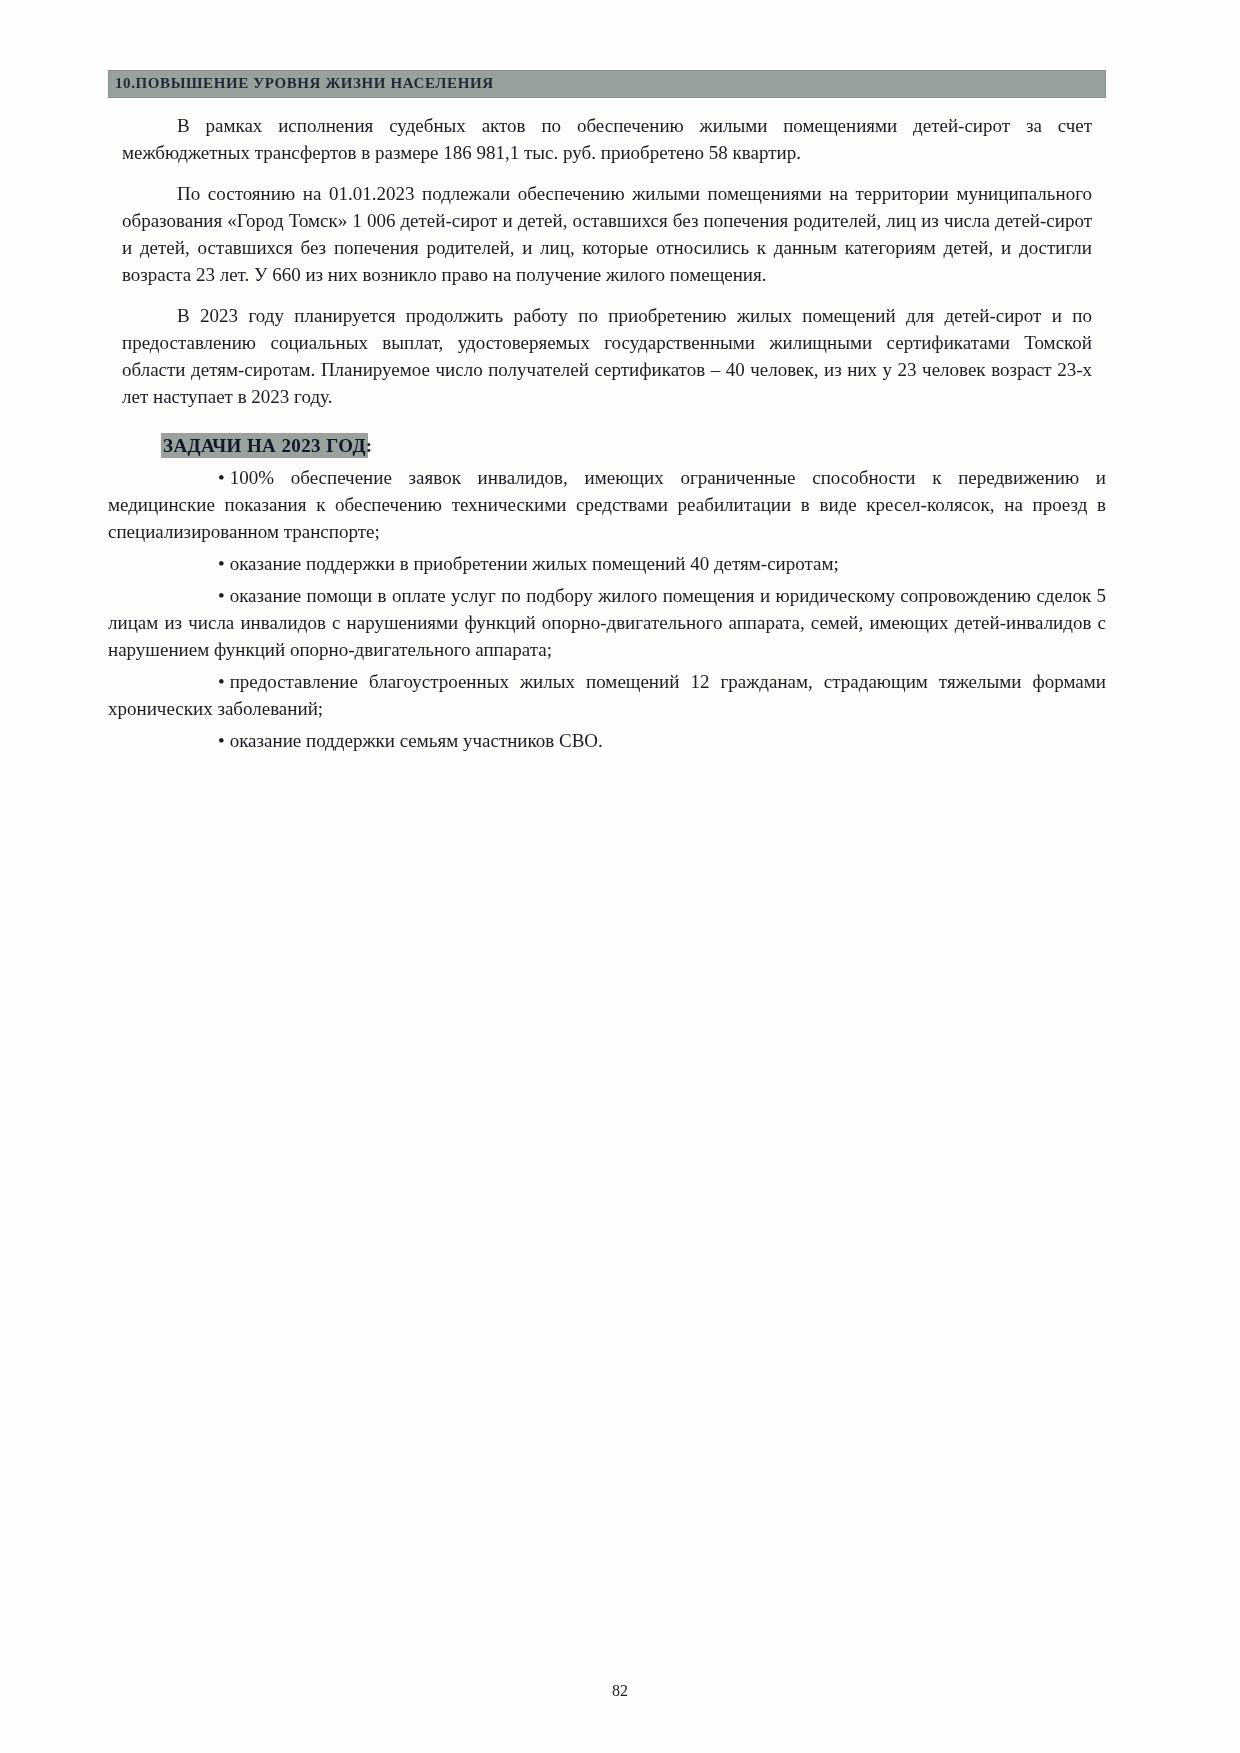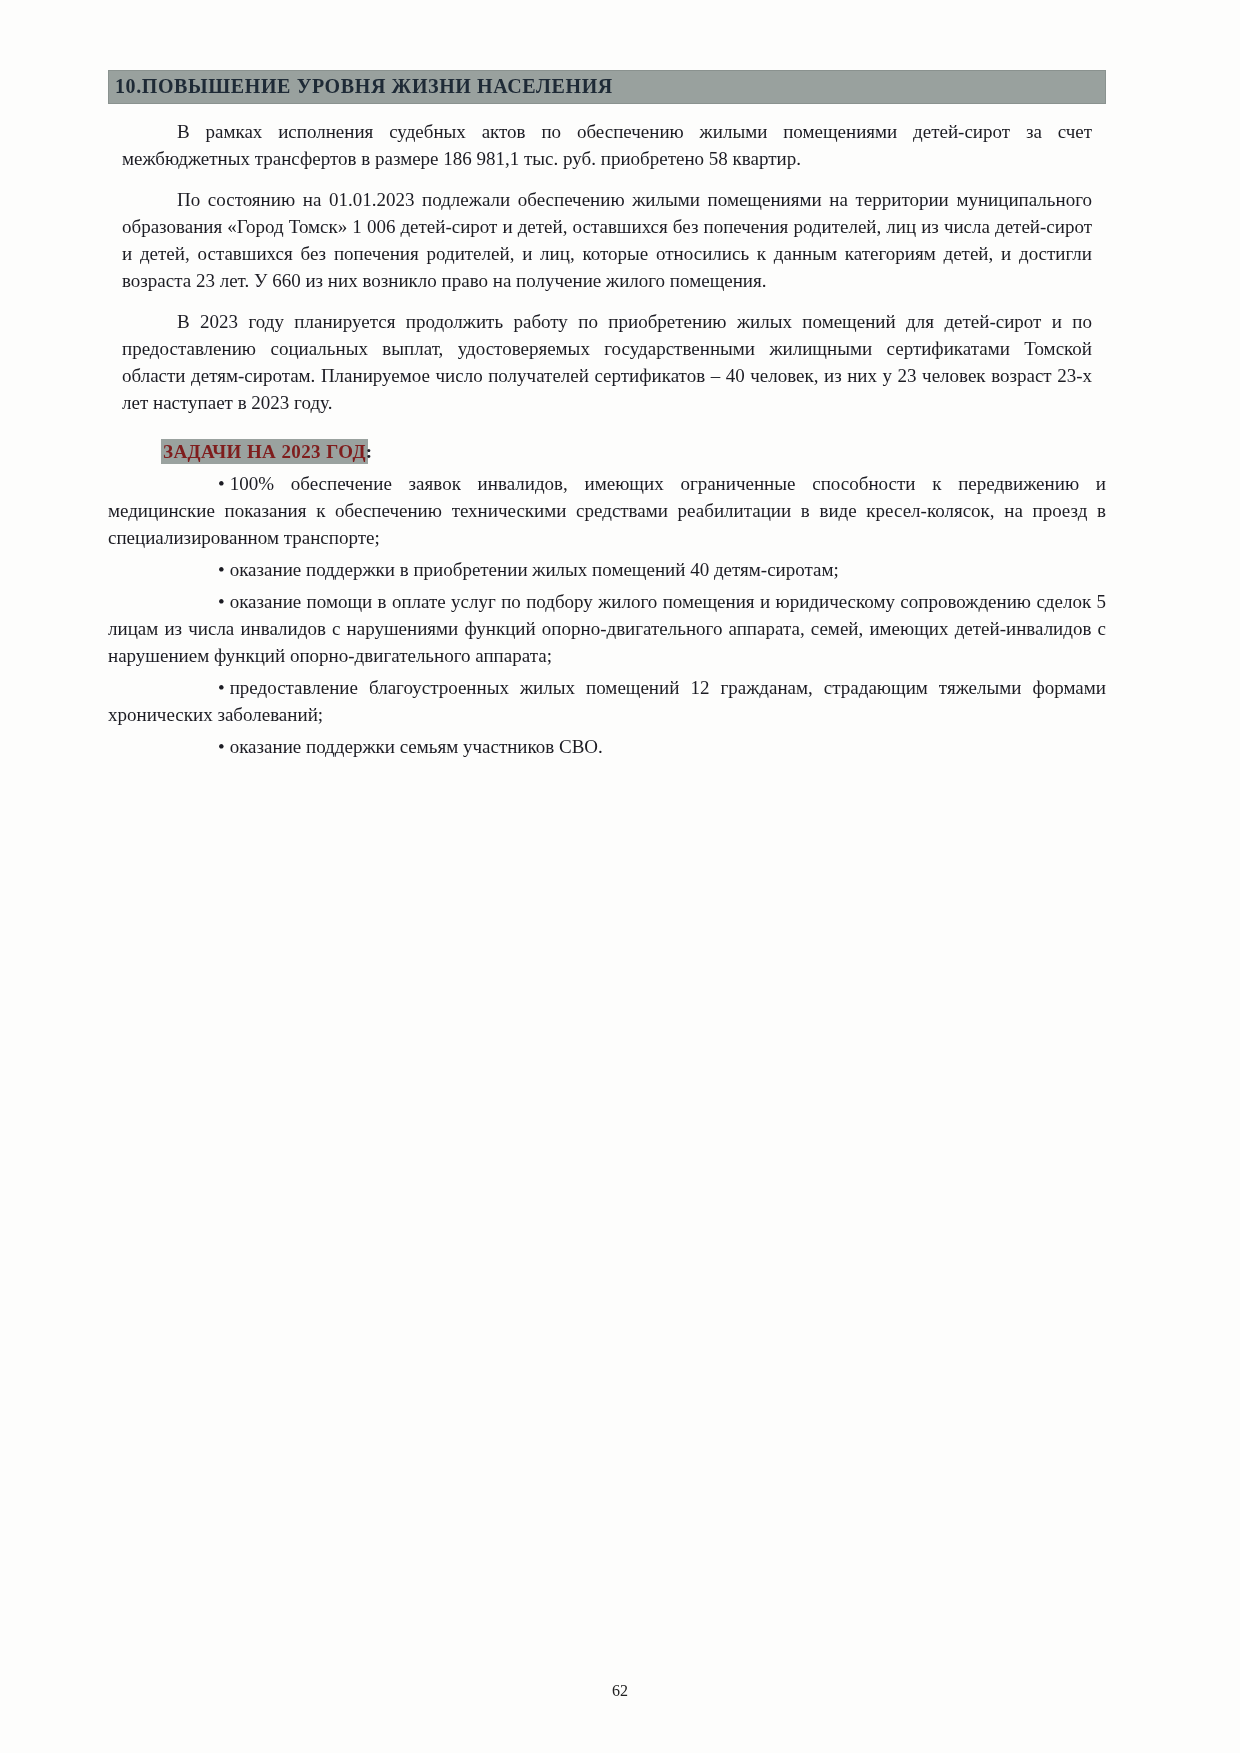--- a/index.html
+++ b/index.html
@@ -17,21 +17,21 @@
     position: absolute;
     left: 108px;
     top: 70px;
     width: 998px;
   }
   .section-header {
     background: #99a19e;
     border: 1px solid #8a928f;
     padding: 4px 0 5px 6px;
     font-weight: bold;
-    font-size: 20px;
+    font-size: 15px;
     letter-spacing: 0.6px;
     color: #1e2a36;
     margin-bottom: 9px;
   }
   p.body-par {
     margin: 14px;
     font-size: 19px;
     line-height: 27px;
     text-align: justify;
     text-indent: 55px;
@@ -39,21 +39,21 @@
   .tasks-heading {
     margin: 22px 0 2px 0;
     font-size: 19px;
     line-height: 27px;
     text-indent: 55px;
   }
   .tasks-heading .hl {
     background: #9aa29f;
     box-shadow: 0 0 0 2px #9aa29f;
     font-weight: bold;
-    color: #7f1d1d;
+    color: #0f172a;
     letter-spacing: 0.4px;
   }
   .tasks-heading .colon {
     font-weight: bold;
     color: #1c1c23;
   }
   p.bullet-par {
     margin: 5px 0 0 0;
     font-size: 19px;
     line-height: 27px;
@@ -97,13 +97,13 @@
   <p class="bullet-par"><span class="bullet">•</span><span>оказание поддержки в приобретении жилых помещений 40 детям-сиротам;</span></p>
 
   <p class="bullet-par"><span class="bullet">•</span><span>оказание помощи в оплате услуг по подбору жилого помещения и юридическому сопровождению сделок 5 лицам из числа инвалидов с нарушениями функций опорно-двигательного аппарата, семей, имеющих детей-инвалидов с нарушением функций опорно-двигательного аппарата;</span></p>
 
   <p class="bullet-par"><span class="bullet">•</span><span>предоставление благоустроенных жилых помещений 12 гражданам, страдающим тяжелыми формами хронических заболеваний;</span></p>
 
   <p class="bullet-par"><span class="bullet">•</span><span>оказание поддержки семьям участников СВО.</span></p>
 
 </div>
 
-<div class="page-number">62</div>
+<div class="page-number">82</div>
 
 </body></html>

